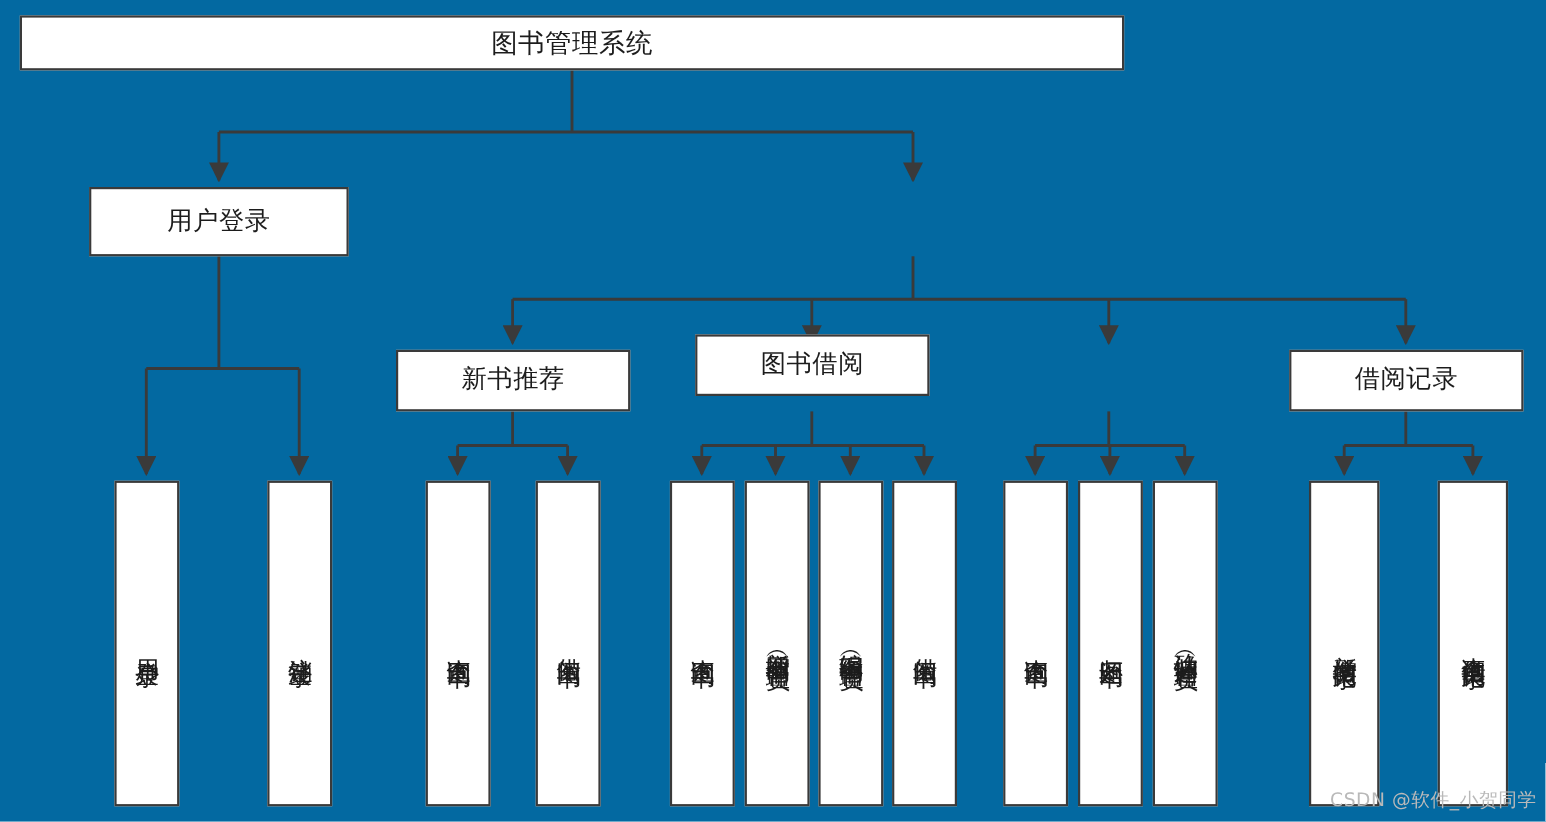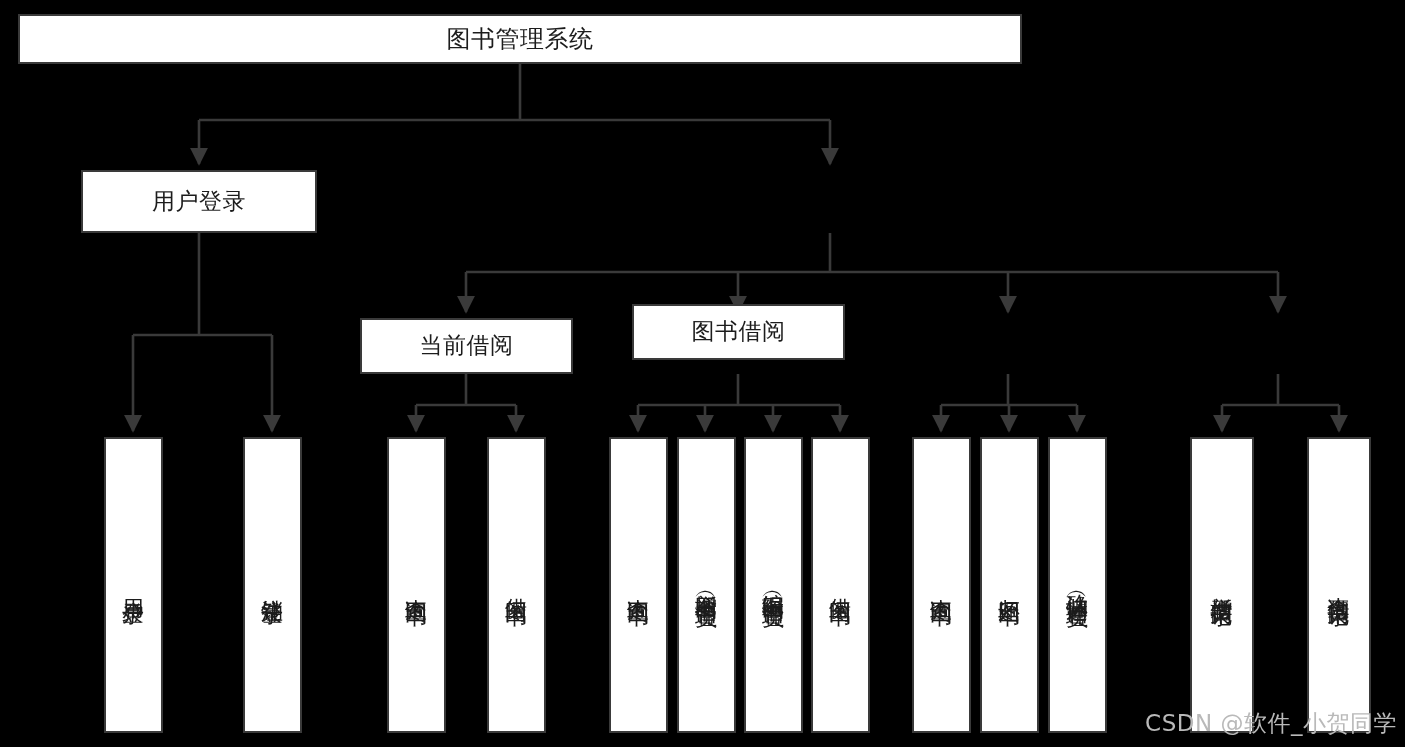--- a/index.html
+++ b/index.html
@@ -7,21 +7,21 @@
     padding: 0;
     background: #ffffff;
   }
   body {
     font-family: "DejaVu Sans", "Liberation Sans", sans-serif;
   }
   #canvas {
     position: relative;
     width: 1405px;
     height: 747px;
-    background: #000000;
+    background: #0369a1;
     overflow: hidden;
   }
   #wires {
     position: absolute;
     left: 0;
     top: 0;
     width: 1405px;
     height: 747px;
     pointer-events: none;
   }
@@ -61,21 +61,21 @@
     font-size: 22px;
     line-height: 1.05;
     letter-spacing: 2px;
     white-space: nowrap;
     max-height: 100%;
   }
   .watermark {
     position: absolute;
     right: 8px;
     bottom: 8px;
-    font-size: 23px;
+    font-size: 17px;
     color: #b9b9b9;
     letter-spacing: 0.5px;
     z-index: 5;
     white-space: nowrap;
   }
 </style>
 </head>
 <body>
 
 <div id="canvas">
@@ -132,24 +132,27 @@
 
   <div class="node horiz title" style="left:18px; top:14px; width:1004px; height:50px;">
     <span class="label">图书管理系统</span>
   </div>
 
   <div class="node horiz" style="left:81px; top:170px; width:236px; height:63px;">
     <span class="label">用户登录</span>
   </div>
 
   <div class="node horiz" style="left:360px; top:318px; width:213px; height:56px;">
-    <span class="label">当前借阅</span>
+    <span class="label">新书推荐</span>
   </div>
   <div class="node horiz" style="left:632px; top:304px; width:213px; height:56px;">
     <span class="label">图书借阅</span>
+  </div>
+  <div class="node horiz" style="left:1172px; top:318px; width:213px; height:56px;">
+    <span class="label">借阅记录</span>
   </div>
 
   <div class="node vert" style="left:104px; top:437px; width:59px; height:296px;">
     <span class="label">用户登录</span>
   </div>
   <div class="node vert" style="left:243px; top:437px; width:59px; height:296px;">
     <span class="label">注销登录</span>
   </div>
 
   <div class="node vert" style="left:387px; top:437px; width:59px; height:296px;">

